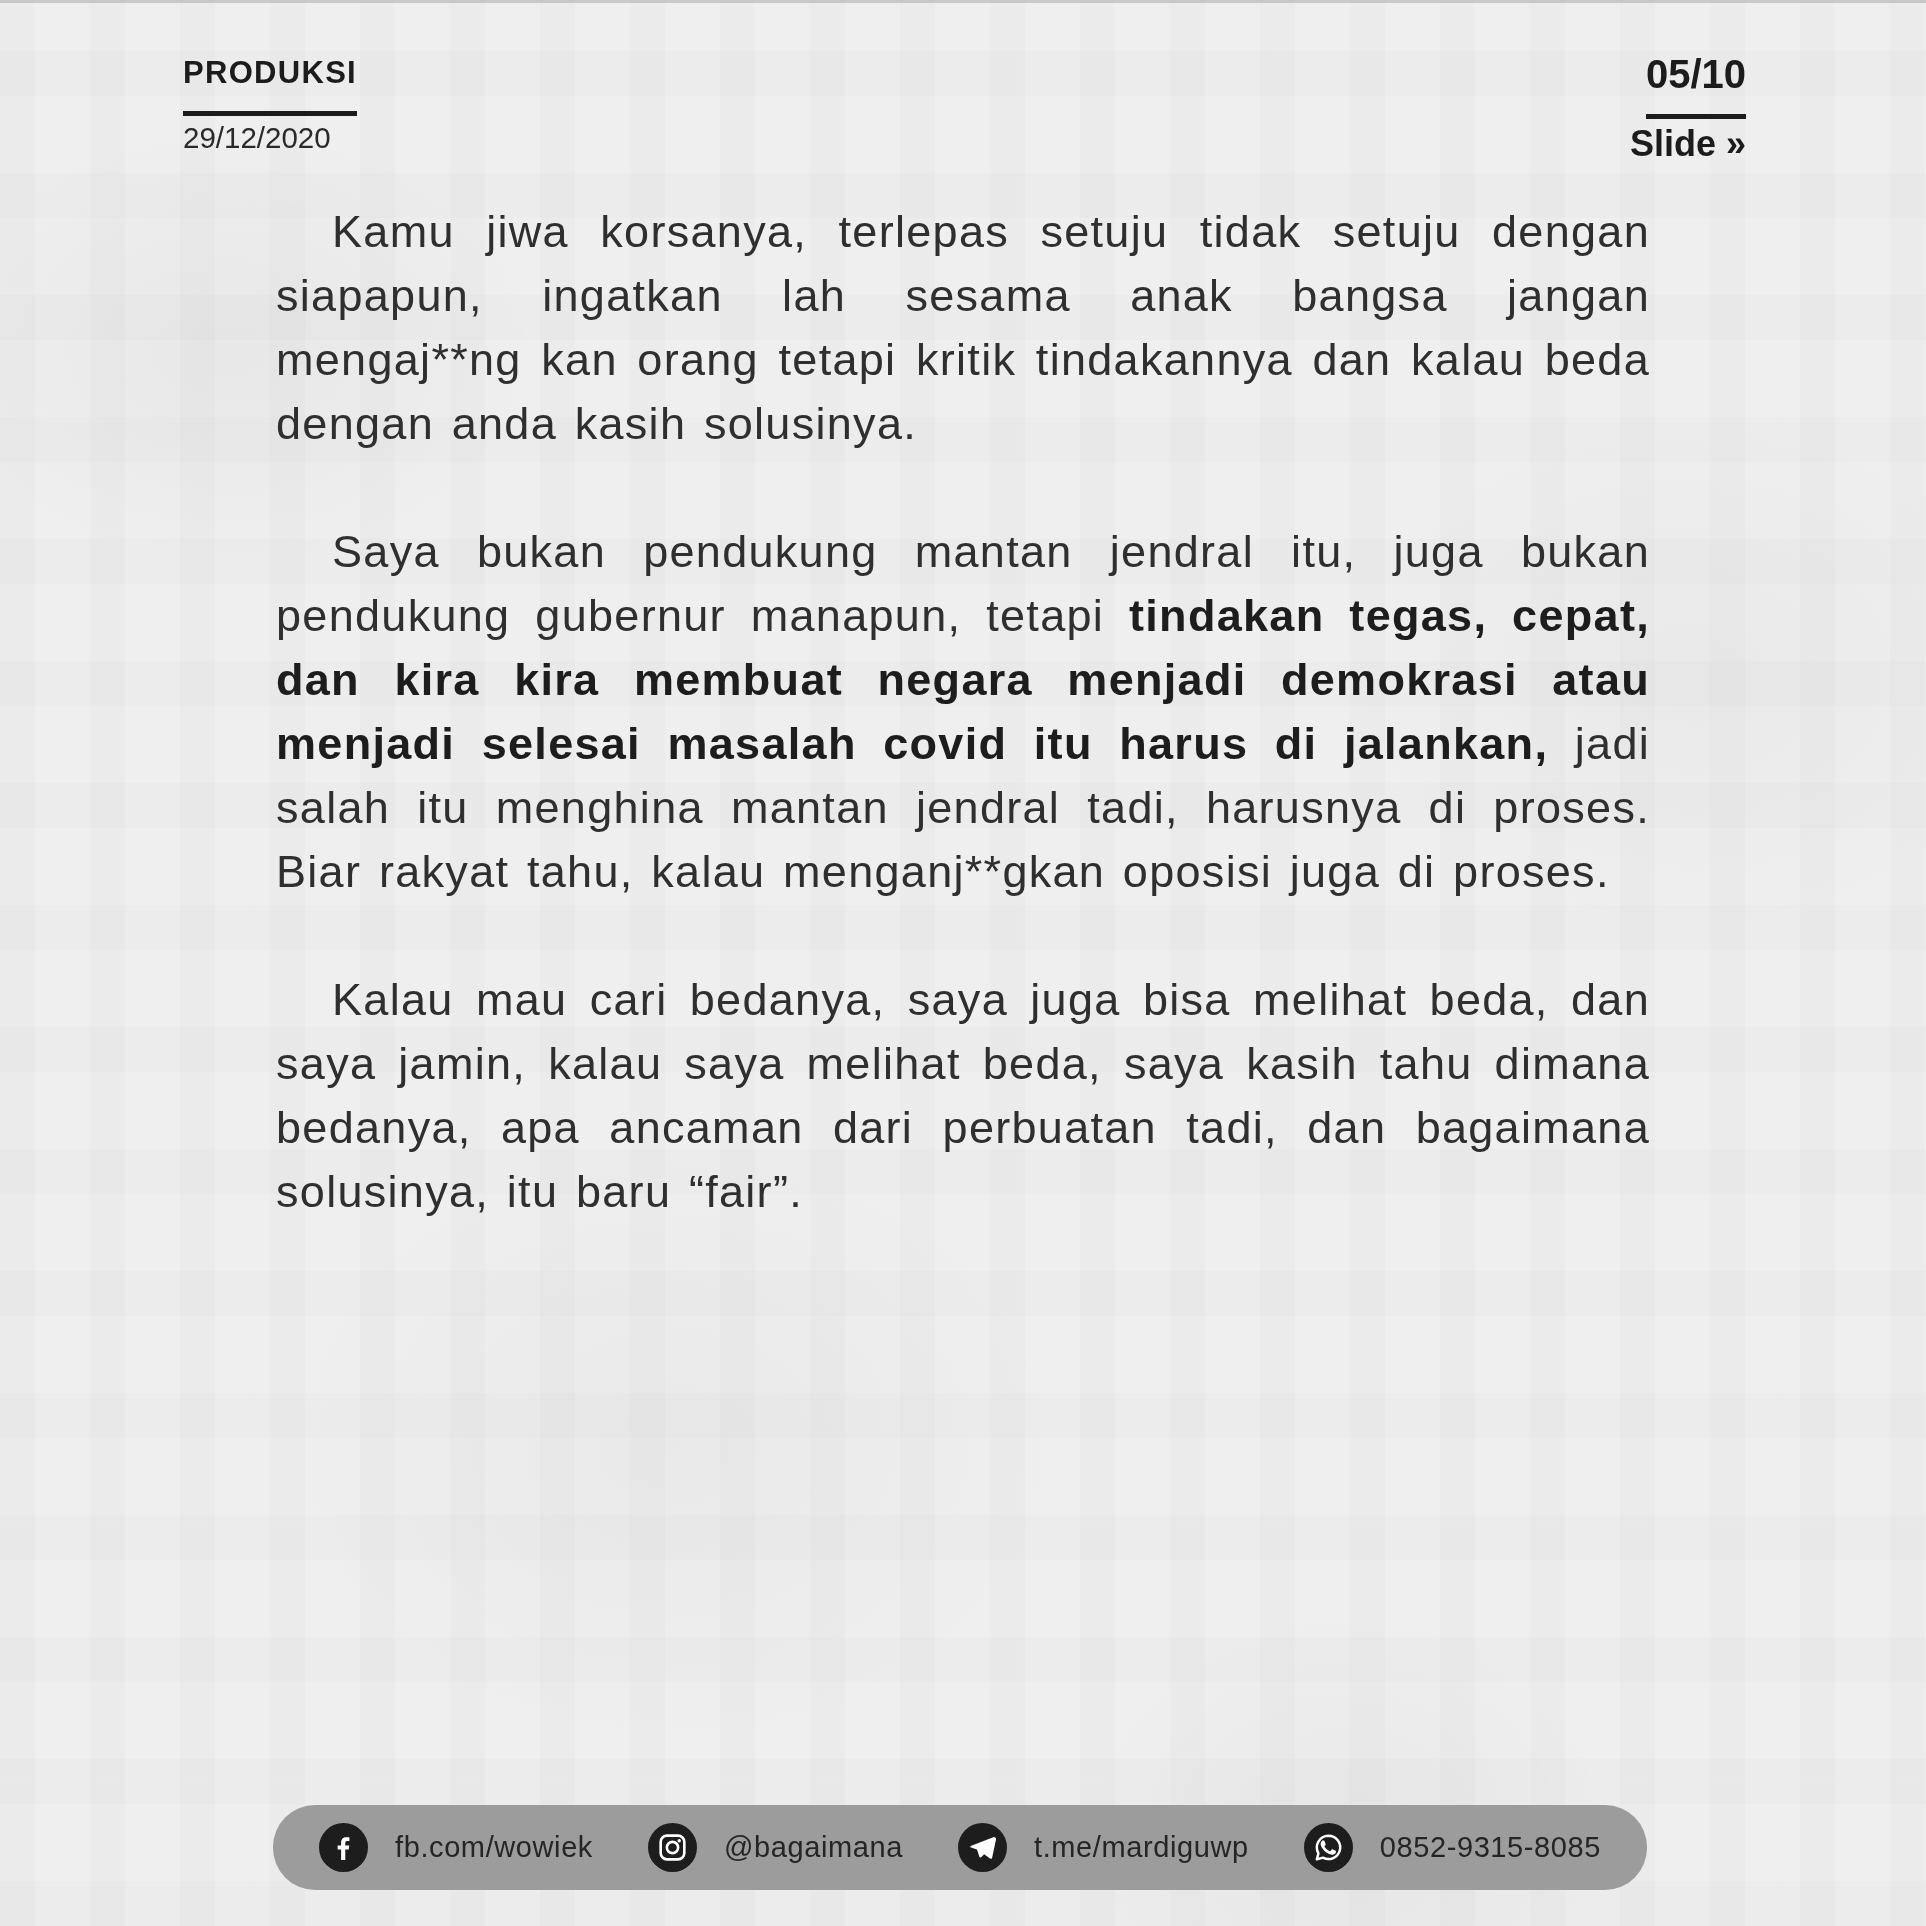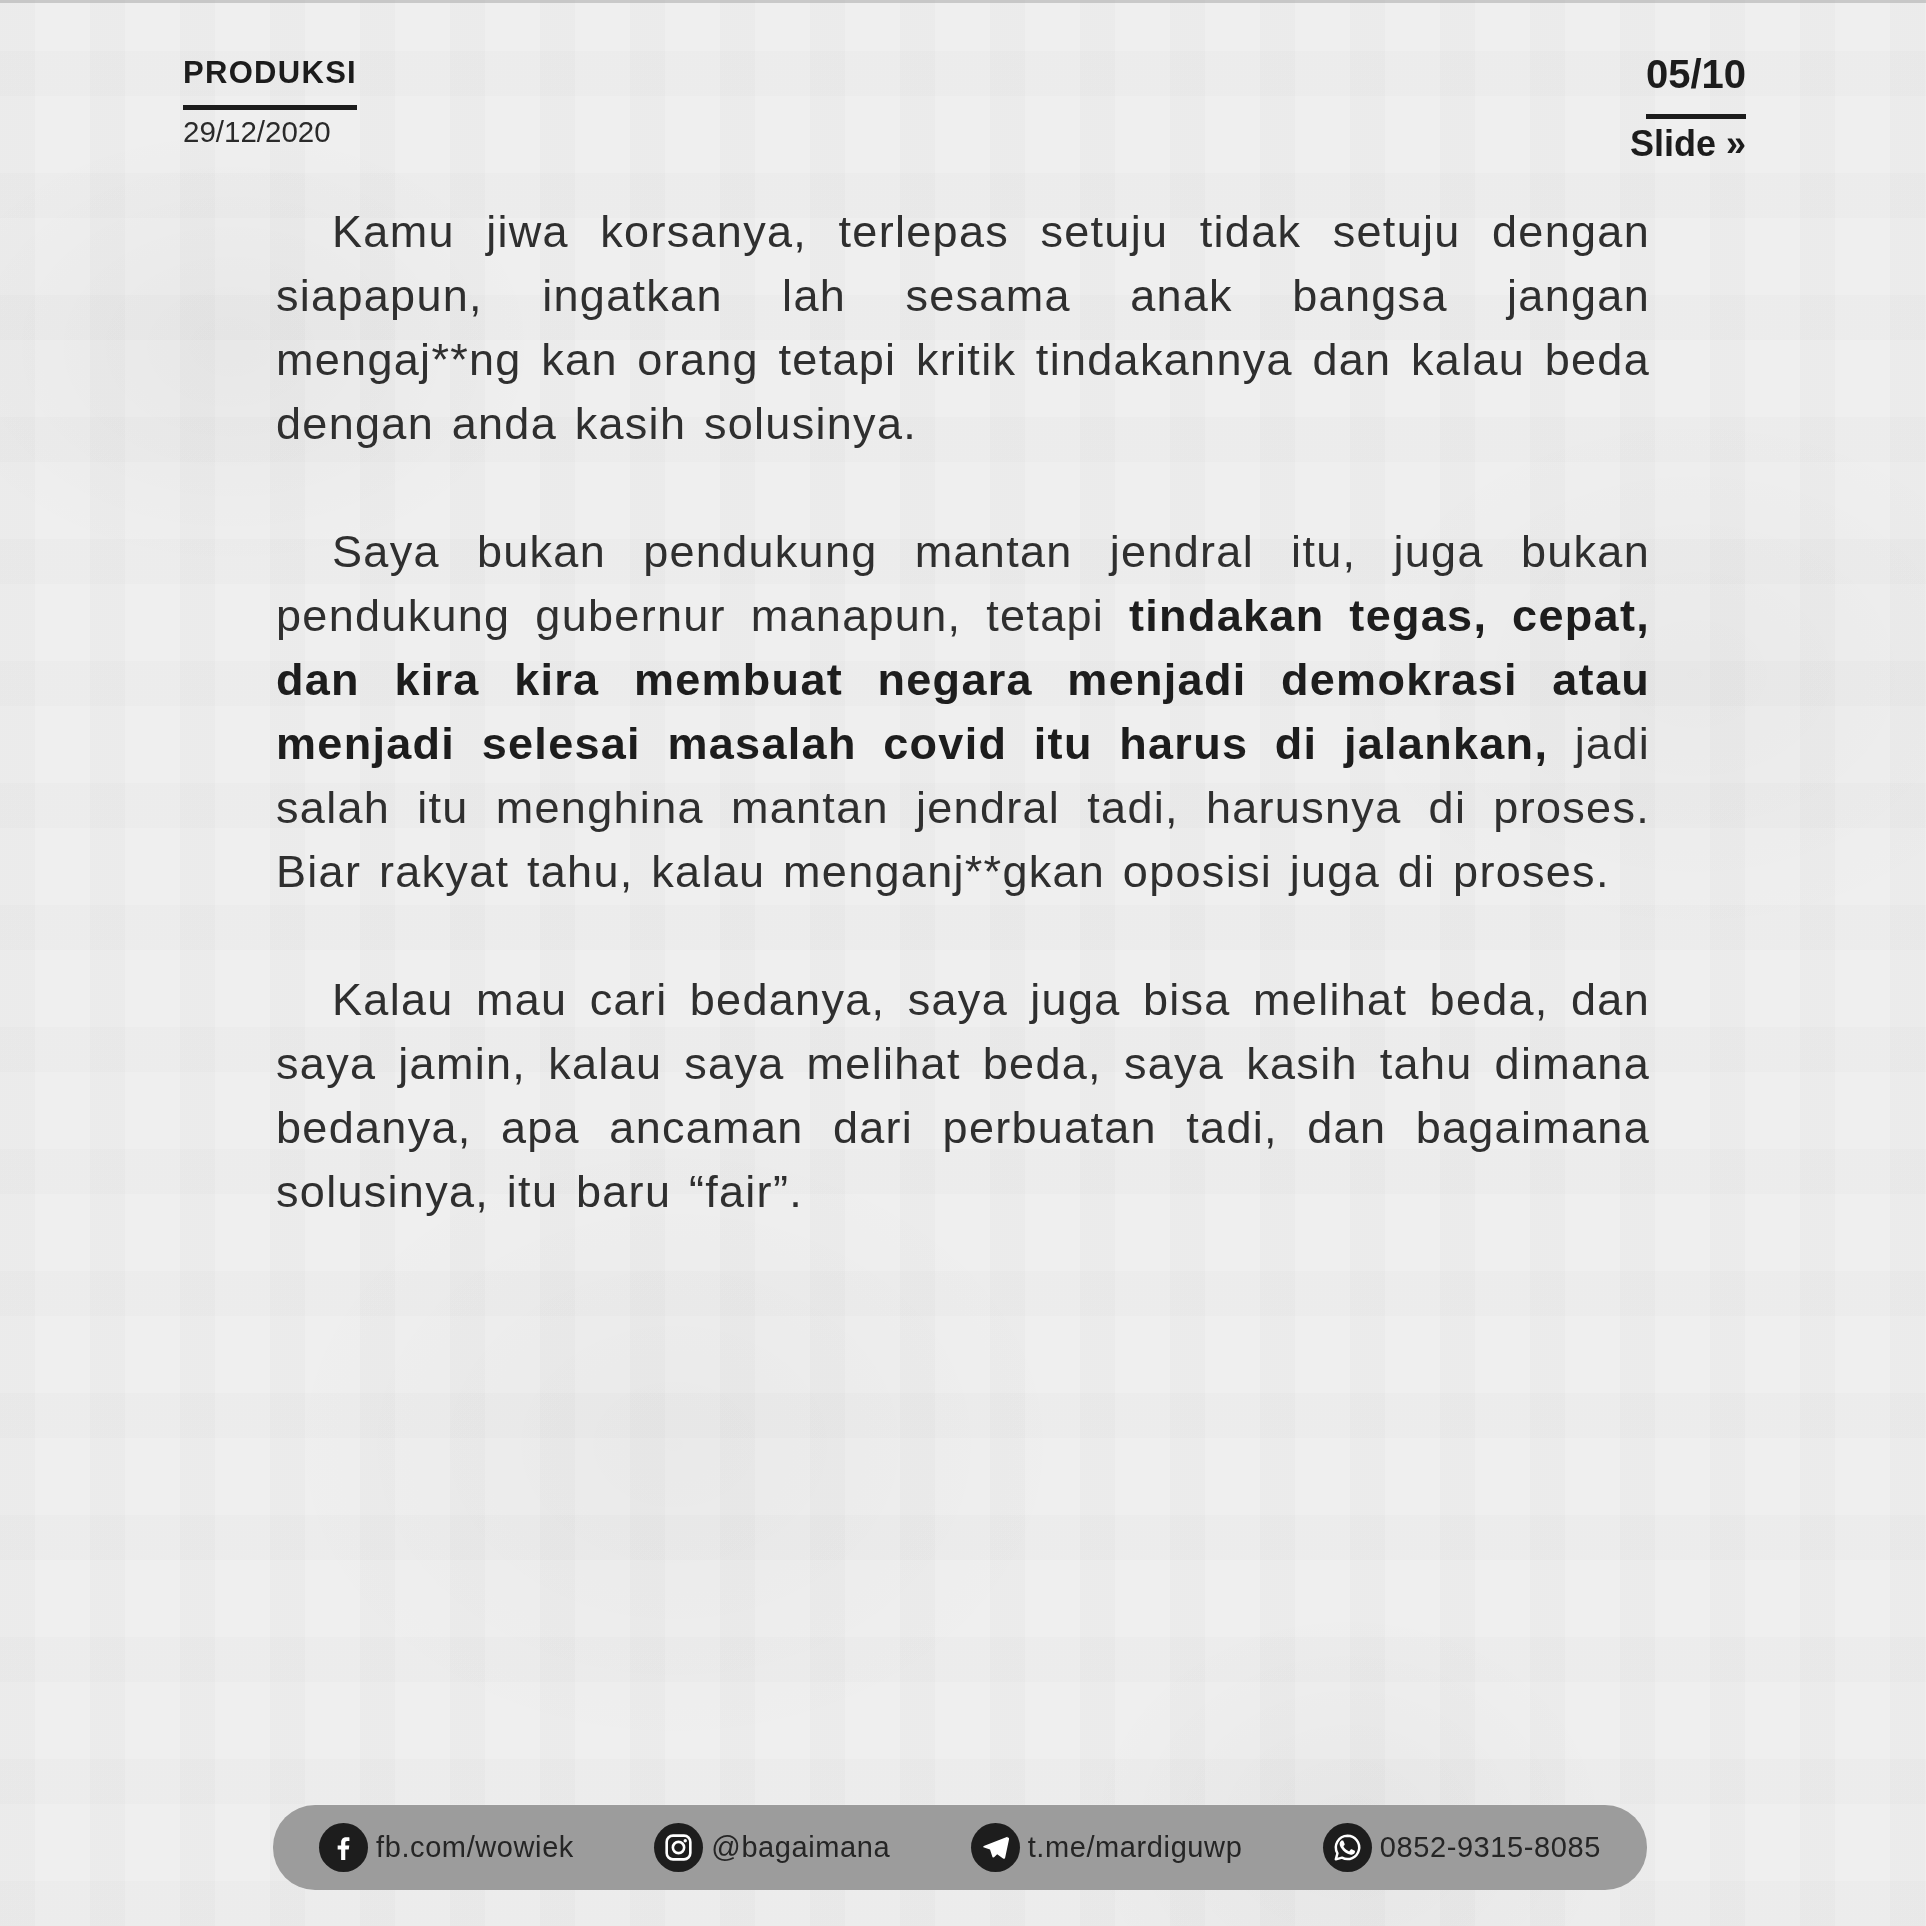--- a/index.html
+++ b/index.html
@@ -42,21 +42,21 @@
     left: 183px;
     top: 56px;
     color: #1c1c1c;
   }
   .h-title {
     display: inline-block;
     font-size: 31px;
     font-weight: bold;
     letter-spacing: 1.3px;
     line-height: 1.1;
-    padding-bottom: 15px;
+    padding-bottom: 21px;
     border-bottom: 5.8px solid #1c1c1c;
   }
   .h-date {
     font-size: 29.5px;
     font-weight: normal;
     color: #2a2a2a;
     margin-top: 6.4px;
     line-height: 1.1;
   }
   .header-right {
@@ -115,21 +115,21 @@
     border-radius: 42px;
     display: flex;
     align-items: center;
     justify-content: space-between;
     padding: 0 46px;
     box-sizing: border-box;
   }
   .f-item {
     display: flex;
     align-items: center;
-    gap: 8px;
+    gap: 27px;
   }
   .icn {
     width: 49px;
     height: 49px;
     border-radius: 50%;
     background: #1d1d1d;
     display: flex;
     align-items: center;
     justify-content: center;
     flex: 0 0 auto;

